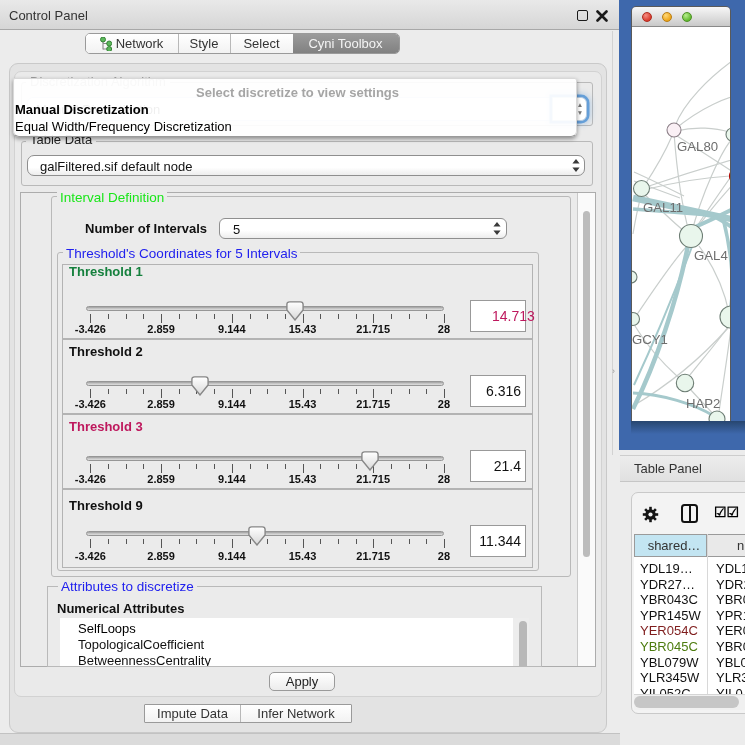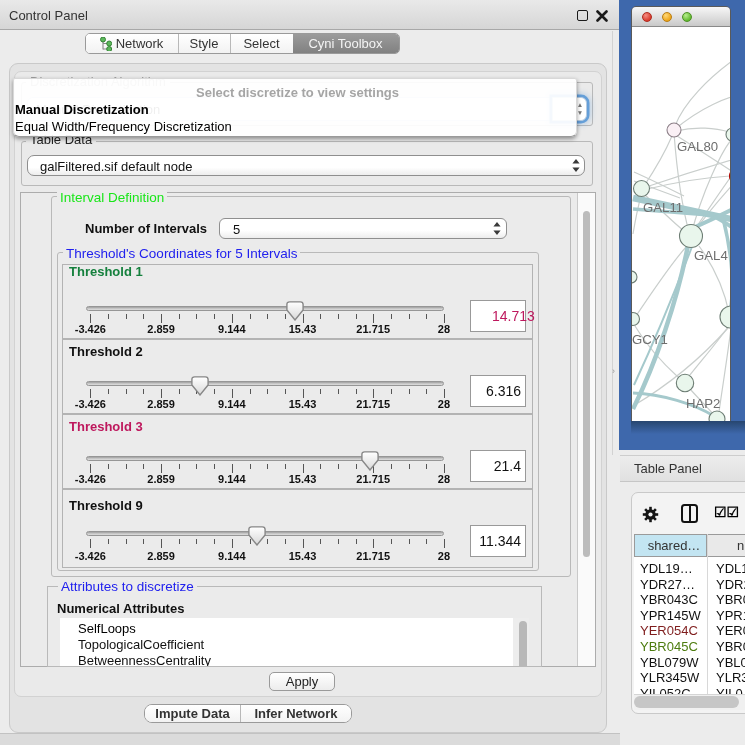--- a/index.html
+++ b/index.html
@@ -249,21 +249,21 @@
 <div class="abs" style="left:57px;top:601px;font-weight:bold;color:#111;">Numerical Attributes</div>
 <div class="abs" style="left:60px;top:618px;width:453px;height:48px;background:#fff;"></div>
 <div class="abs" style="left:513px;top:618px;width:16px;height:48px;background:#ededed;"></div>
 <div class="abs" style="left:519px;top:621px;width:8px;height:45px;background:#b8b8b8;border-radius:4px 4px 0 0;"></div>
 <div class="abs" style="left:78px;top:621px;color:#000000;">SelfLoops</div>
 <div class="abs" style="left:78px;top:637px;color:#111;">TopologicalCoefficient</div>
 <div class="abs" style="left:78px;top:653px;width:200px;height:13px;overflow:hidden;color:#111;">BetweennessCentrality</div>
 
 <div class="abs" style="left:269px;top:672px;width:66px;height:19px;background:linear-gradient(#ffffff,#ececec);border:1px solid #9a9a9a;border-radius:5px;text-align:center;line-height:18px;color:#222;">Apply</div>
 
-<div class="abs" style="left:144px;top:704px;height:19px;display:flex;border:1px solid #9a9a9a;border-radius:8px;overflow:hidden;background:#fff;font-size:13px;font-weight:bold;">
+<div class="abs" style="left:144px;top:704px;height:19px;display:flex;border:1px solid #9a9a9a;border-radius:1px;overflow:hidden;background:#fff;font-size:13px;">
   <div style="display:flex;align-items:center;justify-content:center;width:96px;border-right:1px solid #b8b8b8;background:linear-gradient(#ffffff,#f2f2f2);color:#333;">Impute Data</div>
   <div style="display:flex;align-items:center;justify-content:center;width:110px;background:linear-gradient(#ffffff,#f2f2f2);color:#333;">Infer Network</div>
 </div>
 
 <div class="abs" style="left:0;top:733px;width:620px;height:12px;background:#dbdbdb;border-top:1px solid #c2c2c2;"></div>
 
 <div class="abs" style="left:13px;top:78px;width:564px;height:59px;background:rgba(255,255,255,0.93);border:1px solid #d8d8d8;border-bottom:1px solid #9a9a9a;border-radius:2px 2px 6px 6px;box-shadow:0 2px 4px rgba(0,0,0,0.4);z-index:50;"></div>
 <div class="abs" style="left:196px;top:85px;color:#a5a5a5;font-weight:bold;z-index:51;">Select discretize to view settings</div>
 <div class="abs" style="left:15px;top:102px;color:#000;font-weight:bold;z-index:51;">Manual Discretization</div>
 <div class="abs" style="left:15px;top:119px;color:#000;z-index:51;">Equal Width/Frequency Discretization</div>

